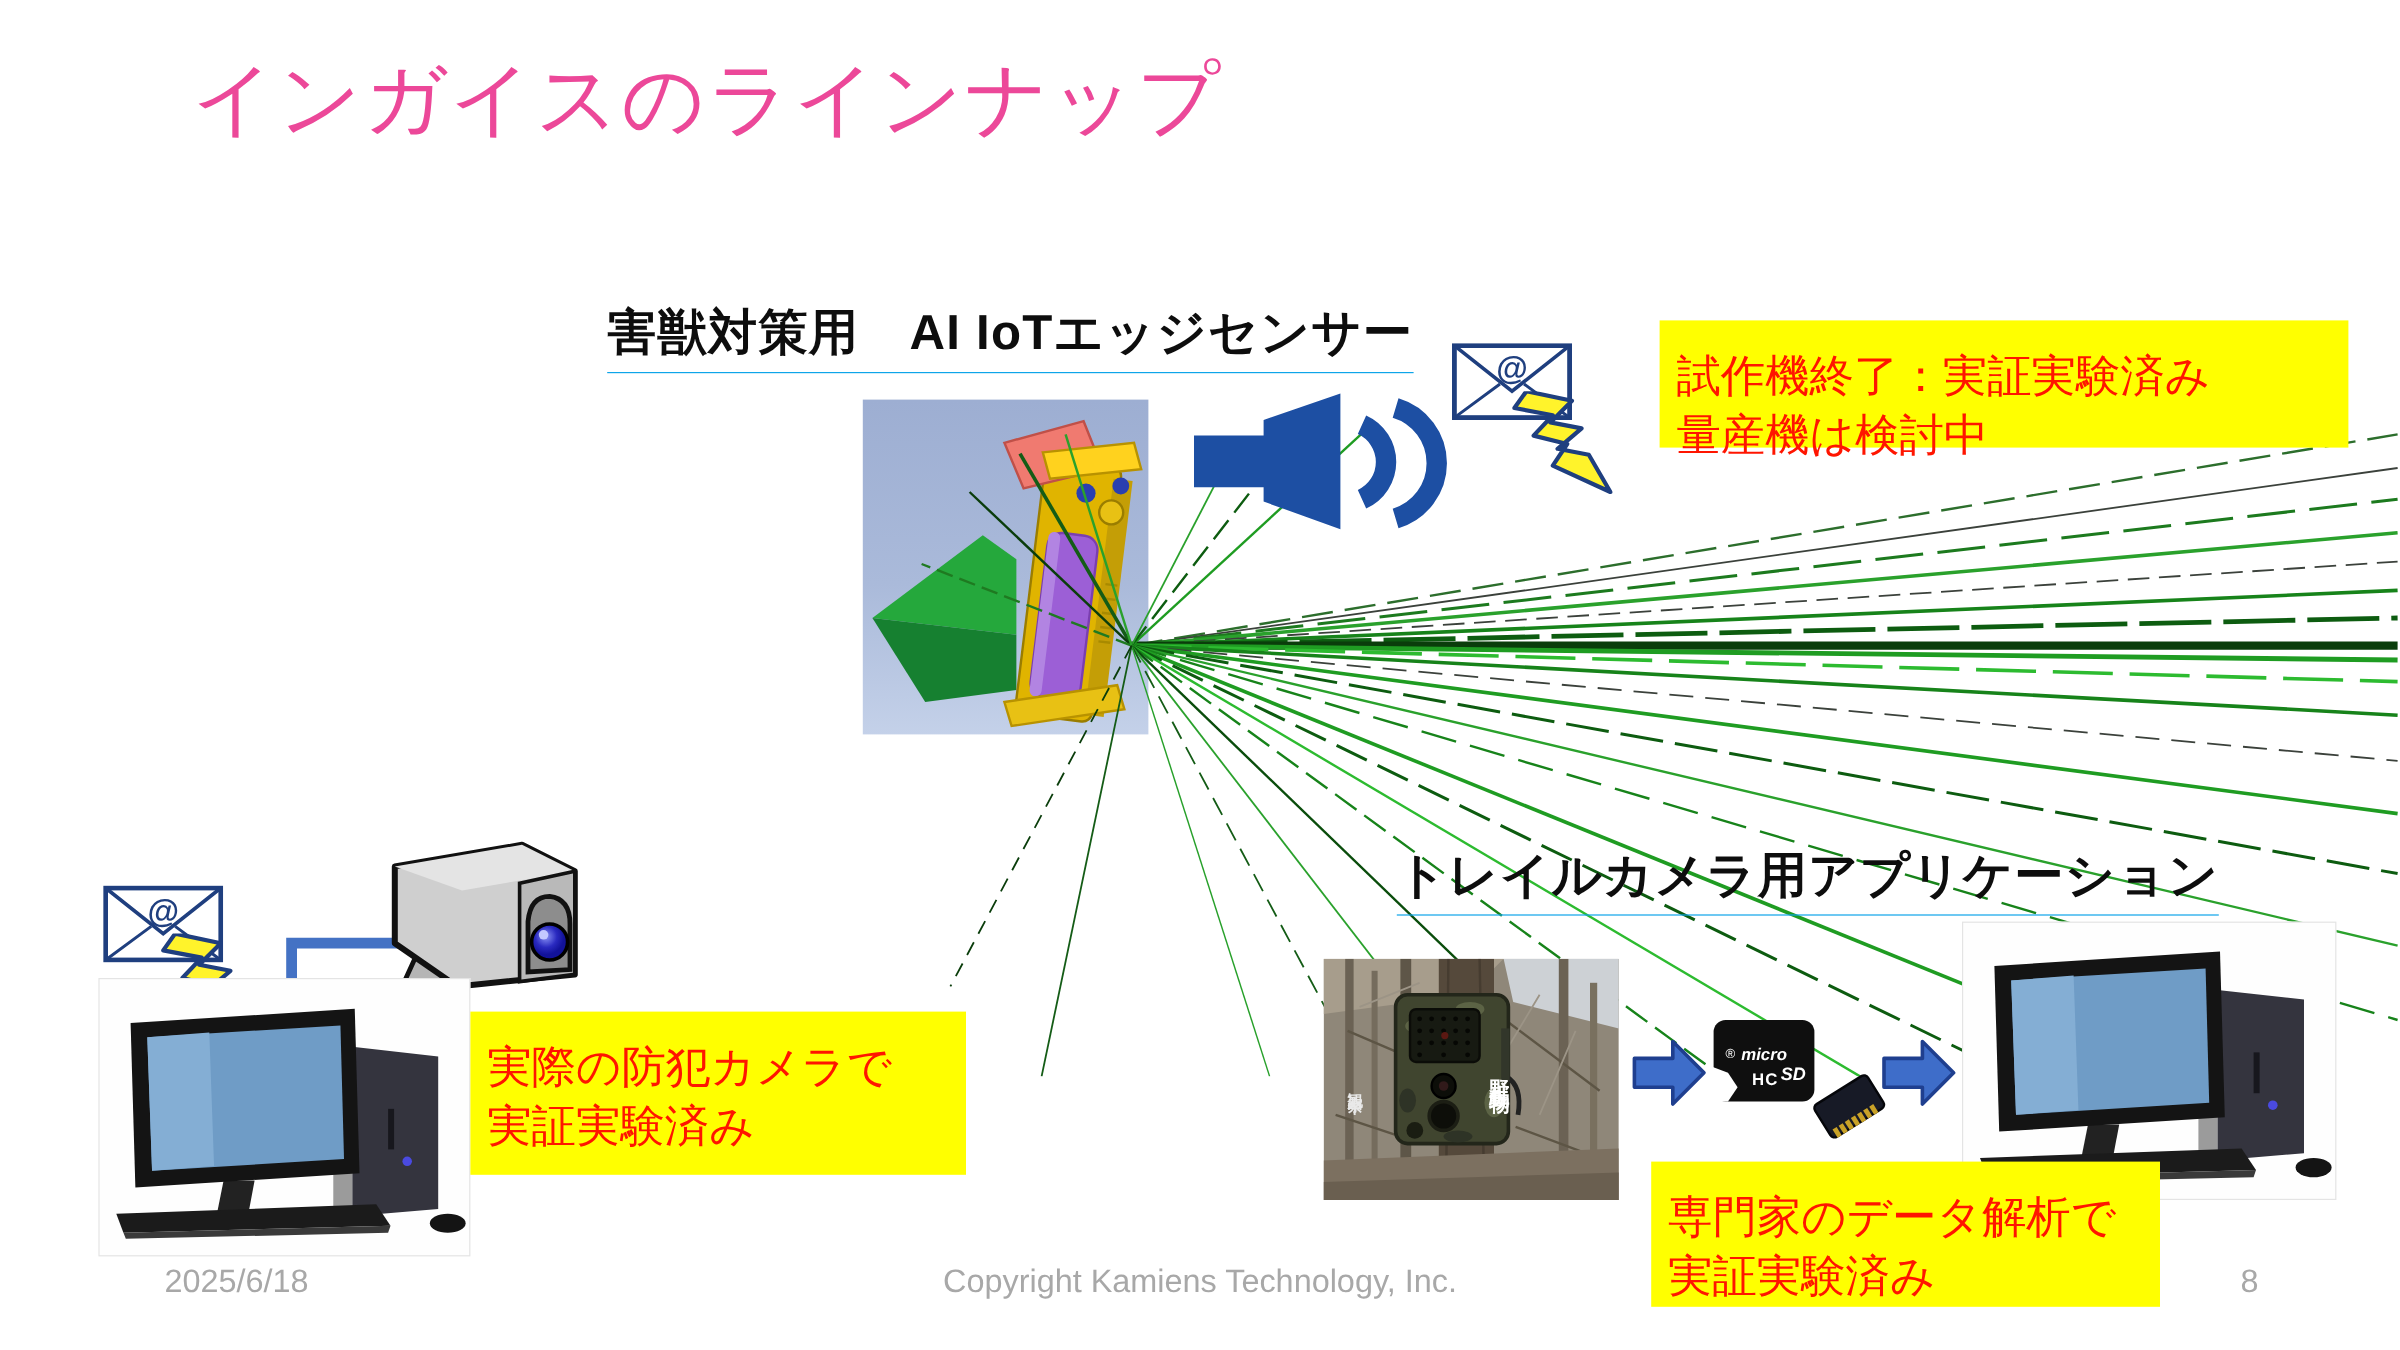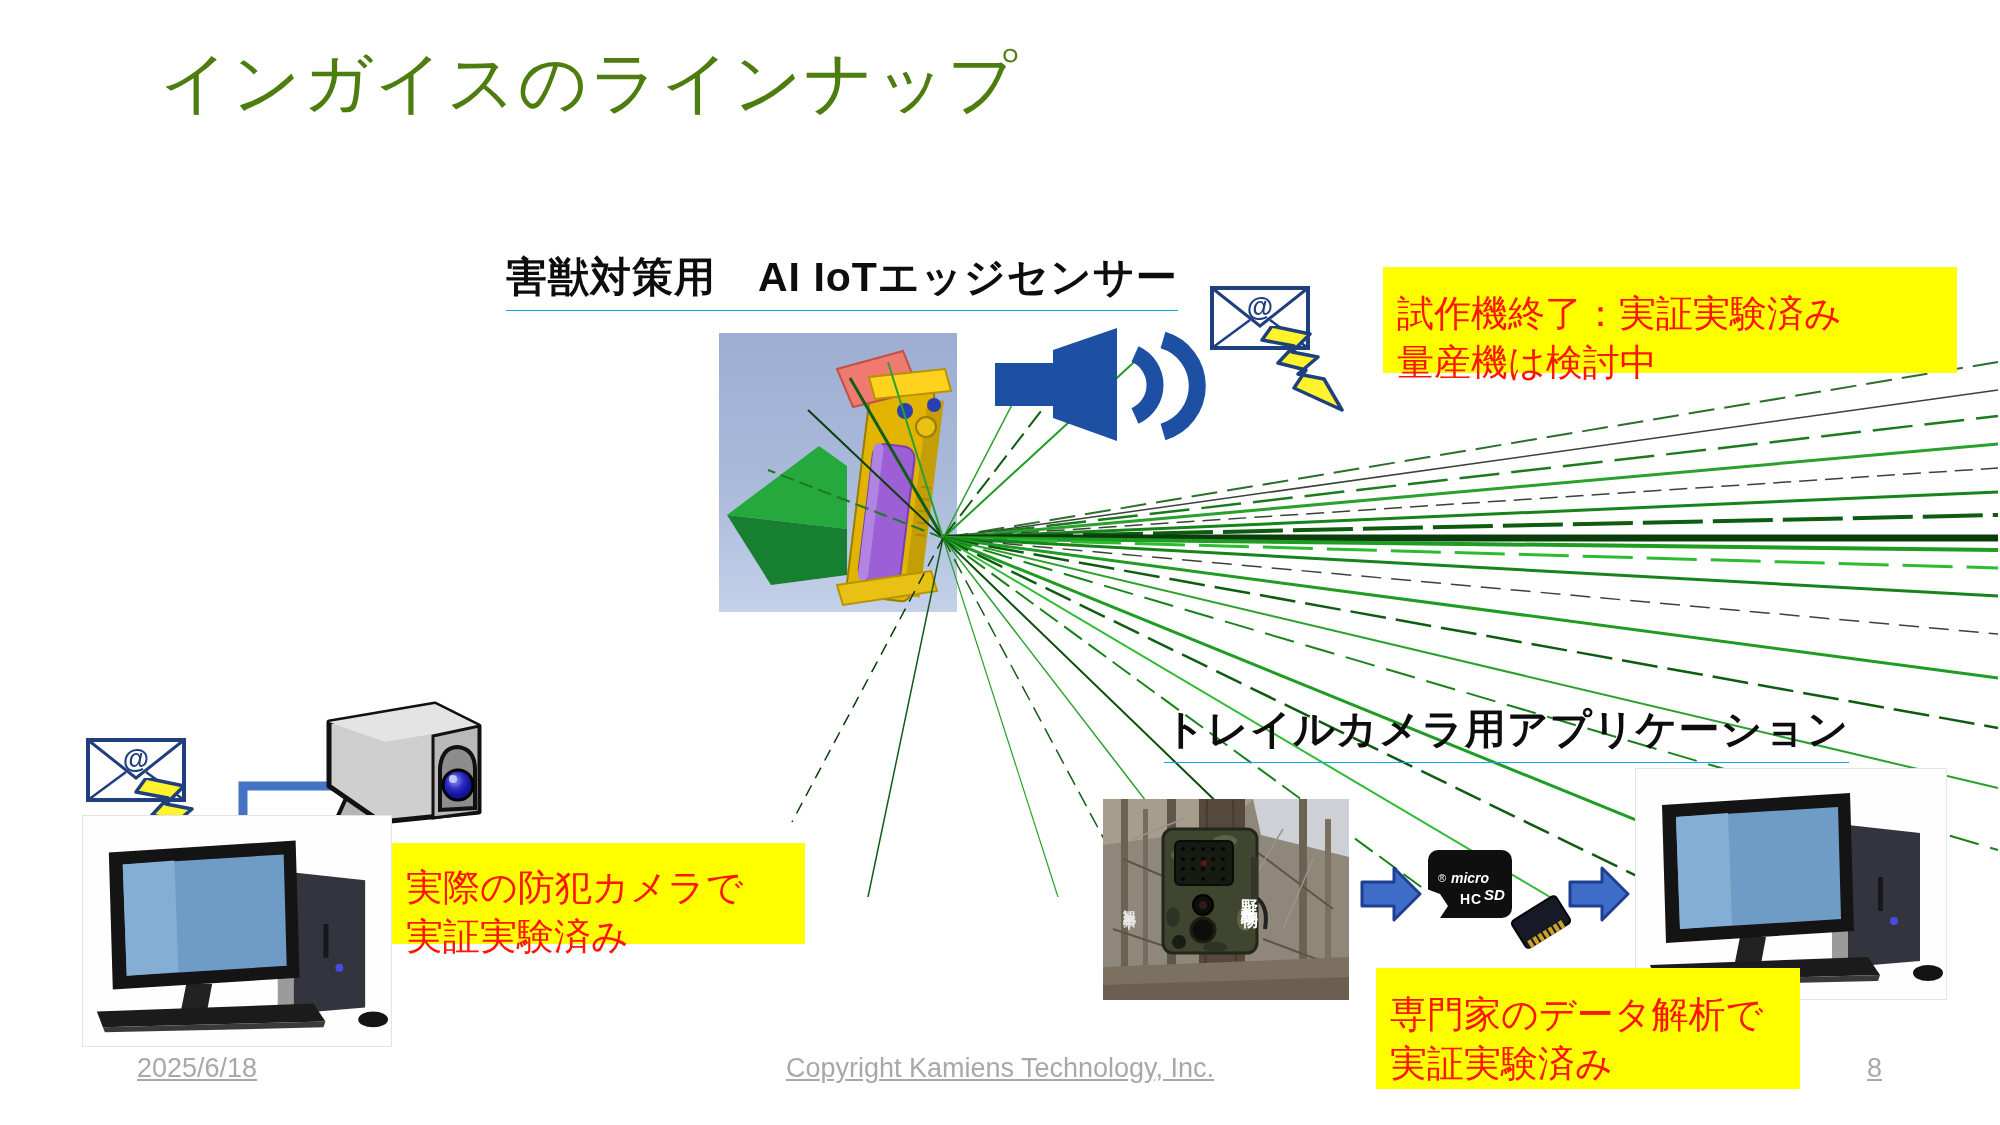--- a/index.html
+++ b/index.html
@@ -2,37 +2,37 @@
 <html><head>
 <meta charset="utf-8">
 <style>
   html,body{margin:0;padding:0;background:#888;}
   .slide{
     position:relative;width:2000px;height:1125px;background:#ffffff;overflow:hidden;
     font-family:"Liberation Sans","DejaVu Sans",sans-serif;
   }
   .abs{position:absolute;}
   .slide-title{
-    left:160px;top:38px;font-size:68px;font-weight:300;color:#4d7c0f;
+    left:160px;top:38px;font-size:68px;font-weight:300;color:#ec4899;
     letter-spacing:2px;white-space:nowrap;
   }
   .sec-heading{
     font-size:41px;font-weight:bold;color:#0d0d0d;white-space:nowrap;
     letter-spacing:1px;border-bottom:1px solid #0ea5e9;padding-bottom:5px;
   }
   .note-box{
     background:#FFFF00;color:#FF1500;font-size:37px;line-height:1.32;
     padding:23px 14px;box-sizing:border-box;white-space:nowrap;
   }
   .device-img{
     left:719px;top:333px;width:238px;height:279px;
     background:linear-gradient(180deg,#9DAED2 0%,#AABADA 55%,#C4D1E9 100%);
   }
   .img-card{border:1px solid #e4e4e4;background:#fefefe;}
-  .footer-text{font-size:27px;color:#A8A8A8;white-space:nowrap;text-decoration:underline;}
+  .footer-text{font-size:27px;color:#A8A8A8;white-space:nowrap;}
   .v-label{
     writing-mode:vertical-rl;text-orientation:upright;color:#ffffff;
     font-weight:bold;white-space:nowrap;
   }
   svg{display:block;}
 </style>
 </head>
 <body>
 
 <div class="slide">
@@ -173,21 +173,21 @@
       <polygon points="104,168 130,168 124,200 98,198" fill="#222222"></polygon>
       <polygon points="26,36 214,24 218,162 30,174" fill="#141414"></polygon>
       <polygon points="40,48 202,38 205,150 44,160" fill="#6f9cc6"></polygon>
       <polygon points="40,48 92,44 96,156 44,160" fill="#84aed4"></polygon>
       <polygon points="14,196 232,188 244,206 20,212" fill="#1b1b1b"></polygon>
       <polygon points="20,212 244,206 242,212 22,217" fill="#3a3a3a"></polygon>
       <ellipse cx="292" cy="204" rx="15" ry="8" fill="#141414"></ellipse>
     </svg>
   </div>
 
-  <div class="abs note-box" style="left:392px;top:843px;width:413px;height:101px;font-family:Liberation Mono, monospace;">
+  <div class="abs note-box" style="left:392px;top:843px;width:413px;height:136px;">
     <div>実際の防犯カメラで</div>
     <div>実証実験済み</div>
   </div>
 
   <div class="abs sec-heading" style="left:1164px;top:702px;">トレイルカメラ用アプリケーション</div>
 
   <svg class="abs" style="left:1103px;top:799px;" width="246" height="201" viewBox="0 0 246 201">
     <rect x="0" y="0" width="246" height="201" fill="#8f8779"></rect>
     <polygon points="150,0 246,0 246,58 158,36" fill="#cdd1d5"></polygon>
     <polygon points="0,0 150,0 120,30 0,46" fill="#a79d8c"></polygon>

